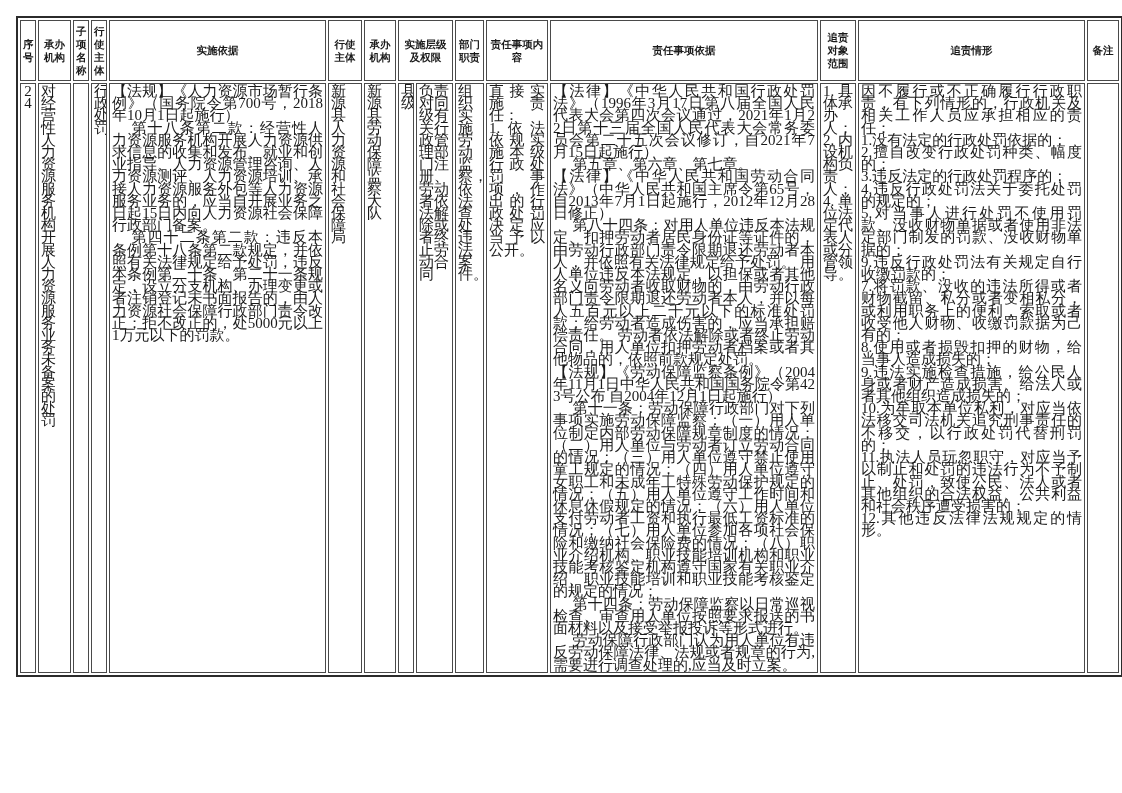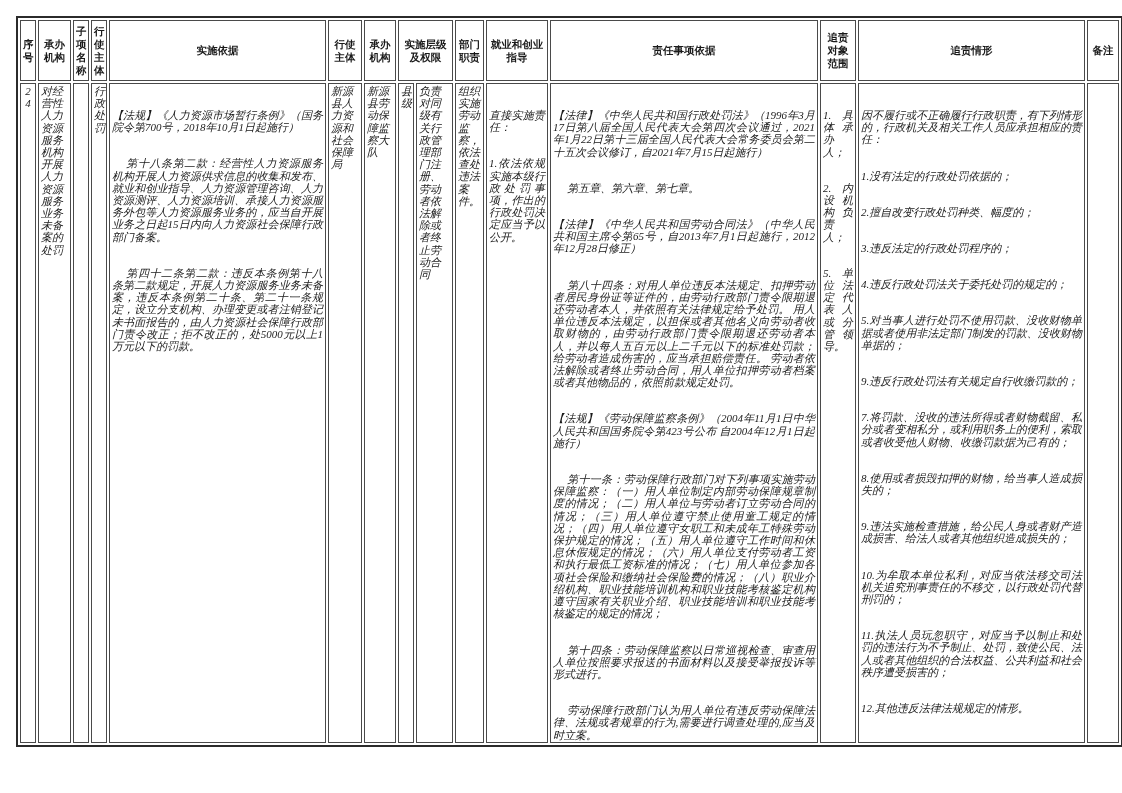--- a/index.html
+++ b/index.html
@@ -31,29 +31,28 @@
   }
   th {
     font-size: 10.5px;
     line-height: 13px;
     font-weight: bold;
     text-align: center;
     vertical-align: middle;
     height: 57px;
   }
   td {
-    font-size: 11px;
+    font-size: 15px;
     line-height: 12.2px;
     vertical-align: top;
     text-align: left;
     height: 366px;
-    font-style: italic;
   }
   td.center { text-align: center; }
-  .para { text-align: justify; margin-top: 24px; }
+  .para { text-align: justify; }
   .para.indent { text-indent: 1.3em; }
 </style>
 </head>
 <body>
 
 <div class="page">
   <table class="grid">
     <colgroup>
       <col style="width:16px">
         <col style="width:33px">
@@ -75,35 +74,35 @@
         <tr>
       <th>序号</th>
       <th>承办机构</th>
       <th>子项名称</th>
       <th>行使主体</th>
       <th>实施依据</th>
       <th>行使主体</th>
       <th>承办机构</th>
       <th colspan="2">实施层级及权限</th>
       <th>部门职责</th>
-      <th>就业和创业指导</th>
+      <th>责任事项内容</th>
       <th>责任事项依据</th>
       <th>追责对象范围</th>
       <th>追责情形</th>
       <th>备注</th>
     </tr>
     <tr>
       <td class="center">24</td>
       <td>对经营性人力资源服务机构开展人力资源服务业务未备案的处罚</td>
       <td></td>
       <td>行政处罚</td>
       <td>
             <div class="para">【法规】《人力资源市场暂行条例》（国务院令第700号，2018年10月1日起施行）</div>
             <div class="para indent">第十八条第二款：经营性人力资源服务机构开展人力资源供求信息的收集和发布、就业和创业指导、人力资源管理咨询、人力资源测评、人力资源培训、承接人力资源服务外包等人力资源服务业务的，应当自开展业务之日起15日内向人力资源社会保障行政部门备案。</div>
-            <div class="para indent">第四十二条第二款：违反本条例第十八条第二款规定，开展人力资源服务业务未备案，违反本条例第二十条、第二十一条规定，设立分支机构、办理变更或者注销登记未书面报告的，由人力资源社会保障行政部门责令改正；拒不改正的，处5000元以上1万元以下的罚款。</div>
+            <div class="para indent">第四十二条第二款：违反本条例第十八条第二款规定，并依照有关法律规定给予处罚，违反本条例第二十条、第二十一条规定，设立分支机构、办理变更或者注销登记未书面报告的，由人力资源社会保障行政部门责令改正；拒不改正的，处5000元以上1万元以下的罚款。</div>
           </td>
       <td>新源县人力资源和社会保障局</td>
       <td>新源县劳动保障监察大队</td>
       <td>县级</td>
       <td>负责对同级有关行政管理部门注册、劳动者依法解除或者终止劳动合同</td>
       <td>组织实施劳动监察，依法查处违法案件。</td>
       <td>
             <div class="para">直接实施责任：</div>
             <div class="para">1.依法依规实施本级行政处罚事项，作出的行政处罚决定应当予以公开。</div>
           </td>
@@ -113,21 +112,21 @@
             <div class="para">【法律】《中华人民共和国劳动合同法》（中华人民共和国主席令第65号，自2013年7月1日起施行，2012年12月28日修正）</div>
             <div class="para indent">第八十四条：对用人单位违反本法规定、扣押劳动者居民身份证等证件的，由劳动行政部门责令限期退还劳动者本人，并依照有关法律规定给予处罚。 用人单位违反本法规定，以担保或者其他名义向劳动者收取财物的，由劳动行政部门责令限期退还劳动者本人，并以每人五百元以上二千元以下的标准处罚款；给劳动者造成伤害的，应当承担赔偿责任。 劳动者依法解除或者终止劳动合同，用人单位扣押劳动者档案或者其他物品的，依照前款规定处罚。</div>
             <div class="para">【法规】《劳动保障监察条例》（2004年11月1日中华人民共和国国务院令第423号公布 自2004年12月1日起施行）</div>
             <div class="para indent">第十一条：劳动保障行政部门对下列事项实施劳动保障监察：（一）用人单位制定内部劳动保障规章制度的情况；（二）用人单位与劳动者订立劳动合同的情况；（三）用人单位遵守禁止使用童工规定的情况；（四）用人单位遵守女职工和未成年工特殊劳动保护规定的情况；（五）用人单位遵守工作时间和休息休假规定的情况；（六）用人单位支付劳动者工资和执行最低工资标准的情况；（七）用人单位参加各项社会保险和缴纳社会保险费的情况；（八）职业介绍机构、职业技能培训机构和职业技能考核鉴定机构遵守国家有关职业介绍、职业技能培训和职业技能考核鉴定的规定的情况；</div>
             <div class="para indent">第十四条：劳动保障监察以日常巡视检查、审查用人单位按照要求报送的书面材料以及接受举报投诉等形式进行。</div>
             <div class="para indent">劳动保障行政部门认为用人单位有违反劳动保障法律、法规或者规章的行为,需要进行调查处理的,应当及时立案。</div>
           </td>
       <td>
             <div class="para">1.具体承办人；</div>
             <div class="para">2.内设机构负责人；</div>
-            <div class="para">5.单位法定代表人或分管领导。</div>
+            <div class="para">4.单位法定代表人或分管领导。</div>
           </td>
       <td>
             <div class="para">因不履行或不正确履行行政职责，有下列情形的，行政机关及相关工作人员应承担相应的责任：</div>
             <div class="para">1.没有法定的行政处罚依据的；</div>
             <div class="para">2.擅自改变行政处罚种类、幅度的；</div>
             <div class="para">3.违反法定的行政处罚程序的；</div>
             <div class="para">4.违反行政处罚法关于委托处罚的规定的；</div>
             <div class="para">5.对当事人进行处罚不使用罚款、没收财物单据或者使用非法定部门制发的罚款、没收财物单据的；</div>
             <div class="para">9.违反行政处罚法有关规定自行收缴罚款的；</div>
             <div class="para">7.将罚款、没收的违法所得或者财物截留、私分或者变相私分，或利用职务上的便利，索取或者收受他人财物、收缴罚款据为己有的；</div>

